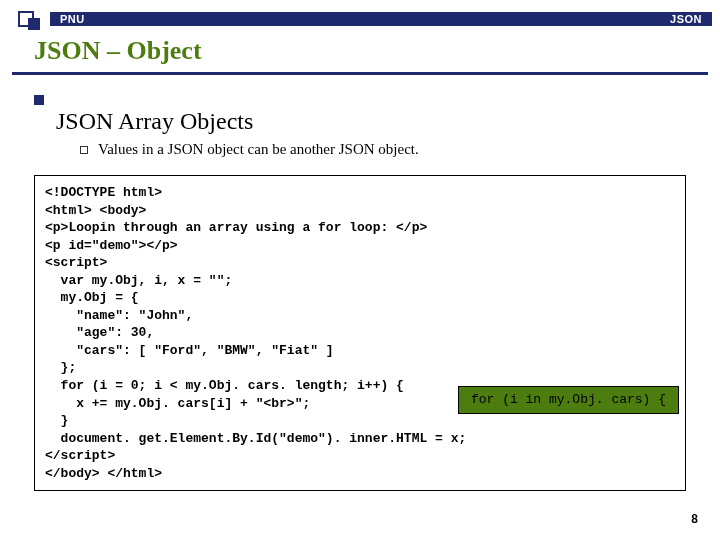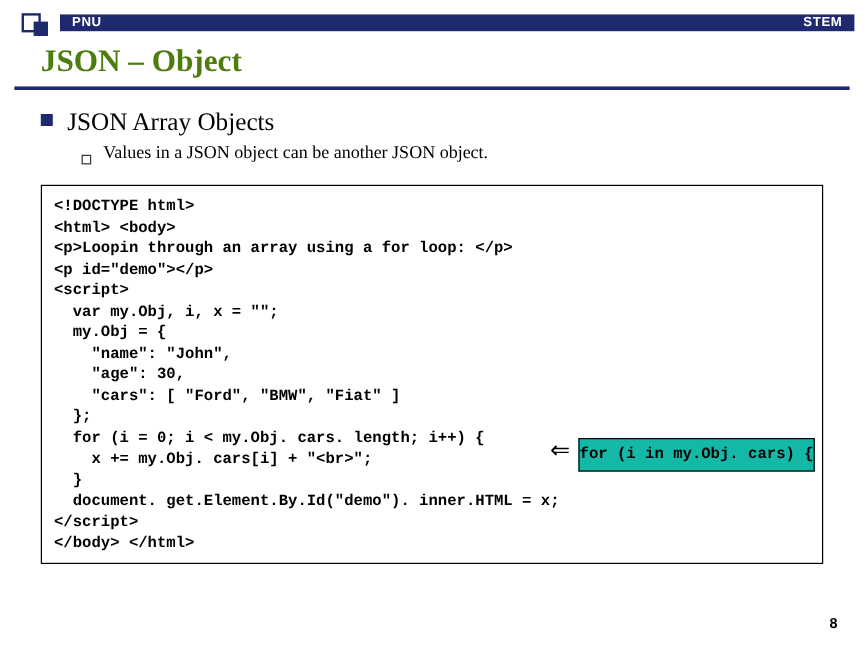--- a/index.html
+++ b/index.html
@@ -74,27 +74,28 @@
   }
   .bullet-sq {
     width: 10px; height: 10px;
     background: #1f2a6e;
     margin-top: 6px;
     margin-right: 12px;
     flex-shrink: 0;
   }
   .lvl1-text {
     font-family: Georgia, serif;
-    font-size: 21px;
+    font-size: 24px;
     color: #000;
+    margin-top: 19px;
   }
   .lvl2 {
     display: flex;
-    align-items: flex-end;
-    margin-left: 34px;
+    align-items: flex-start;
+    margin-left: 46px;
     margin-bottom: 8px;
   }
   .bullet-open {
     width: 8px; height: 8px;
     border: 1.5px solid #333;
     margin-top: 5px;
     margin-right: 10px;
     flex-shrink: 0;
   }
   .lvl2-text {
@@ -112,25 +113,25 @@
     font-weight: bold;
     line-height: 1.35;
     white-space: pre;
     color: #000;
   }
   .altbox {
     position: absolute;
     right: 6px;
     top: 210px;
     border: 1.5px solid #000;
-    background: #14b8a6;
+    background: #4d7c0f;
     font-family: "Courier New", monospace;
     font-size: 13px;
-    font-weight: bold;
-    padding: 4px 0;
+    font-weight: normal;
+    padding: 4px 12px;
     white-space: nowrap;
   }
   .arrow {
     position: absolute;
     right: 210px;
     top: 211px;
     font-size: 20px;
     line-height: 1;
     color: #000;
     font-weight: normal;
@@ -148,21 +149,21 @@
 </style>
 </head>
 <body>
 
 <div class="slide">
   <div class="topbar">
     <div class="sq1"></div>
     <div class="sq2"></div>
     <div class="rail">
       <span>PNU</span>
-      <span>STEM</span>
+      <span>JSON</span>
     </div>
   </div>
 
   <div class="title">JSON – Object</div>
   <div class="underline"></div>
 
   <div class="body">
     <div class="lvl1">
       <div class="bullet-sq"></div>
       <div class="lvl1-text">JSON Array Objects</div>

